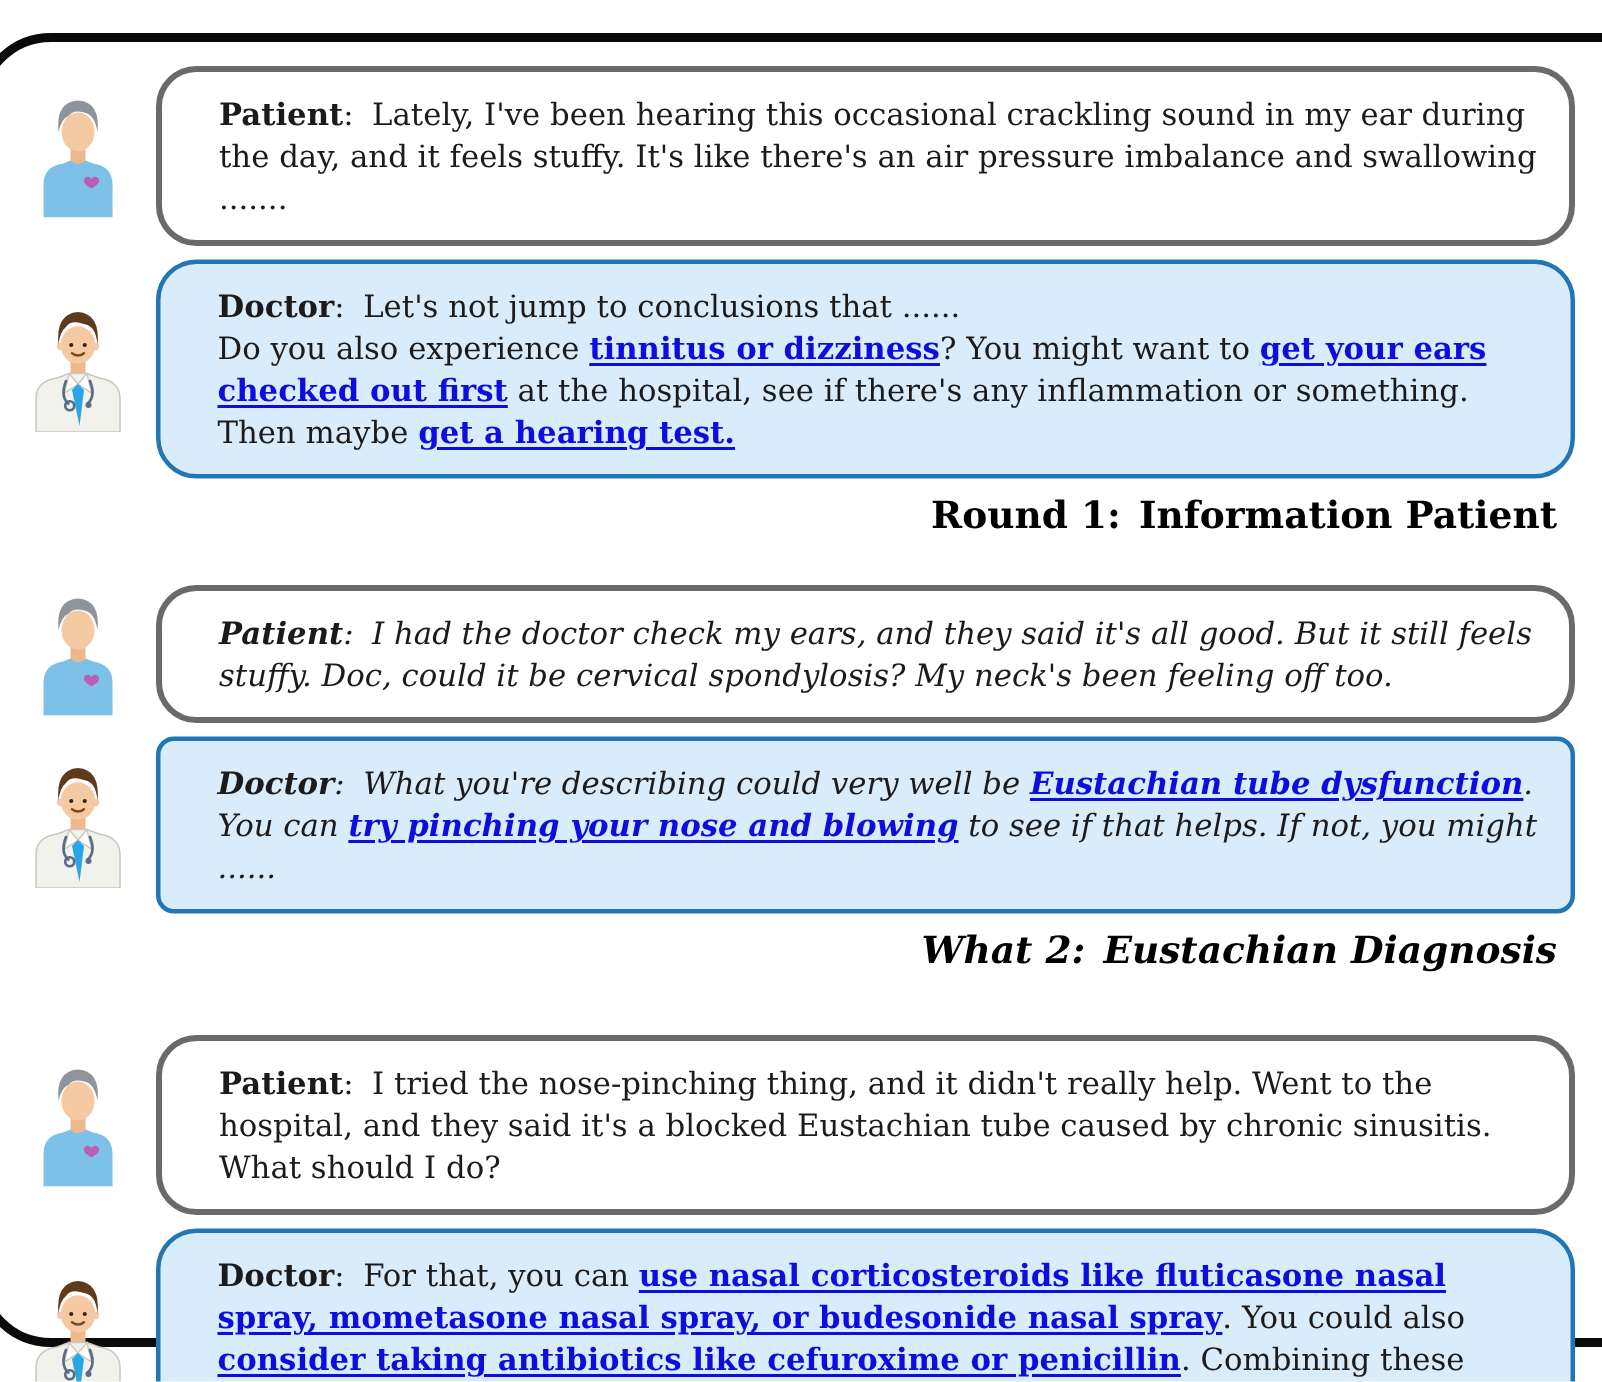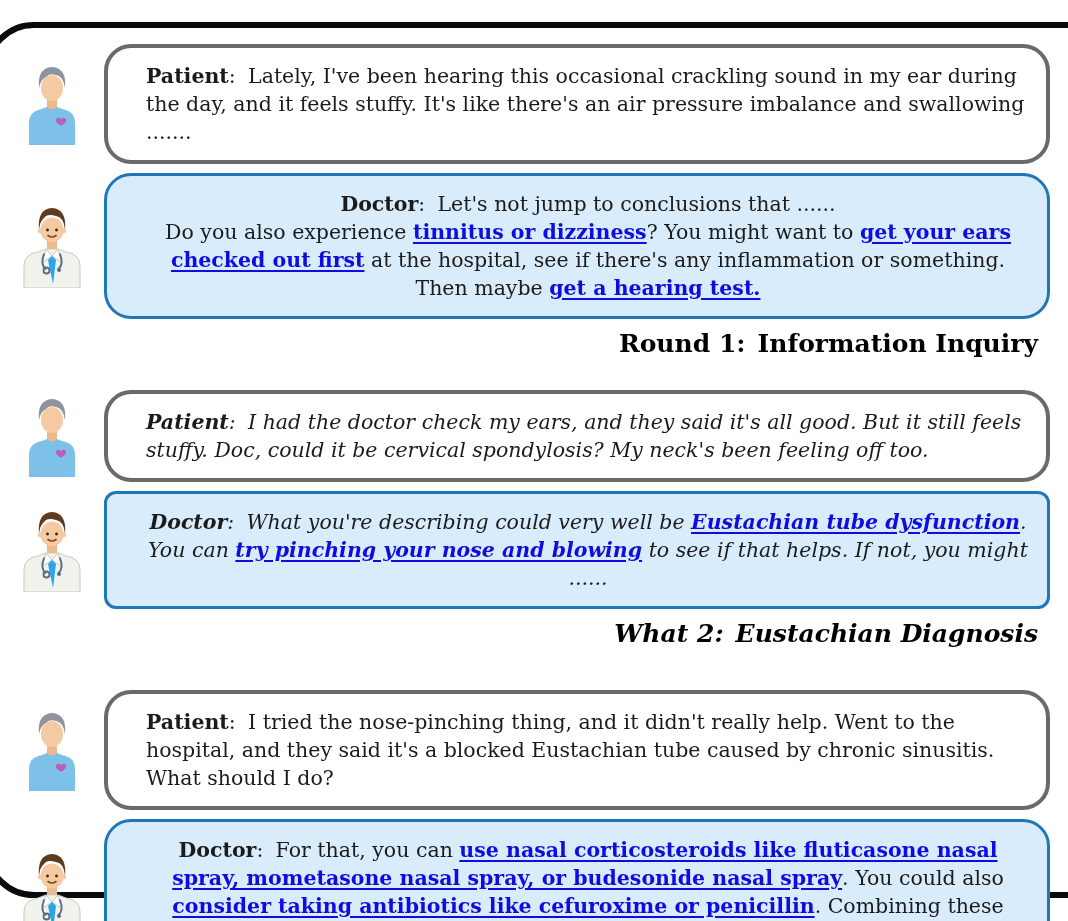--- a/index.html
+++ b/index.html
@@ -54,21 +54,20 @@
     line-height: 28px;
     color: var(--ink);
   }
   .bubble.patient {
     background: #ffffff;
     border: 4px solid var(--pat-border);
   }
   .bubble.doctor {
     background: var(--doc-fill);
     border: 3.5px solid var(--doc-border);
-    text-align: center;
   }
   .round:nth-child(1) .bubble.patient { min-height: 95px; }
   .round:nth-child(2) .bubble.doctor  { min-height: 95px; border-radius: 12px; }
   .round:nth-child(3) .bubble.doctor  { min-height: 122px; }
   .speaker { font-weight: bold; }
   .colon { margin-right: 0.6em; }
   .hl {
     color: var(--hl);
     font-weight: bold;
     text-decoration: underline;
@@ -128,21 +127,21 @@
           <circle cx="37.5" cy="26" r="1.4" fill="#33241a"></circle>
           <path d="M29 31.5 Q33 34.5 37 31.5" stroke="#7a4a22" stroke-width="1.6" fill="none" stroke-linecap="round"></path>
         </svg>
       </div>
       <div class="bubble doctor">
         <span class="speaker">Doctor</span><span class="colon">:</span><span class="msg-body"><span>Let's not jump to conclusions that ......</span><br><span>Do you also experience </span><span class="hl">tinnitus or dizziness</span><span>? You might want to </span><span class="hl">get your ears checked out first</span><span> at the hospital, see if there's any inflammation or something. Then maybe </span><span class="hl">get a hearing test.</span></span>
       </div>
     </div>
 
     <div class="round-label">
-      <span class="prefix">Round 1:</span><span class="title">Information Inquiry</span>
+      <span class="prefix">Round 1:</span><span class="title">Information Patient</span>
     </div>
 
   </section>
 
   <section class="round">
 
     <div class="msg-row">
       <div class="avatar-cell">
         <svg class="avatar" width="54" height="82" viewBox="0 0 54 82">
           <path d="M22 34 h10 v12 q0 5 -5 5 t-5 -5 Z" fill="#edb88c"></path>

